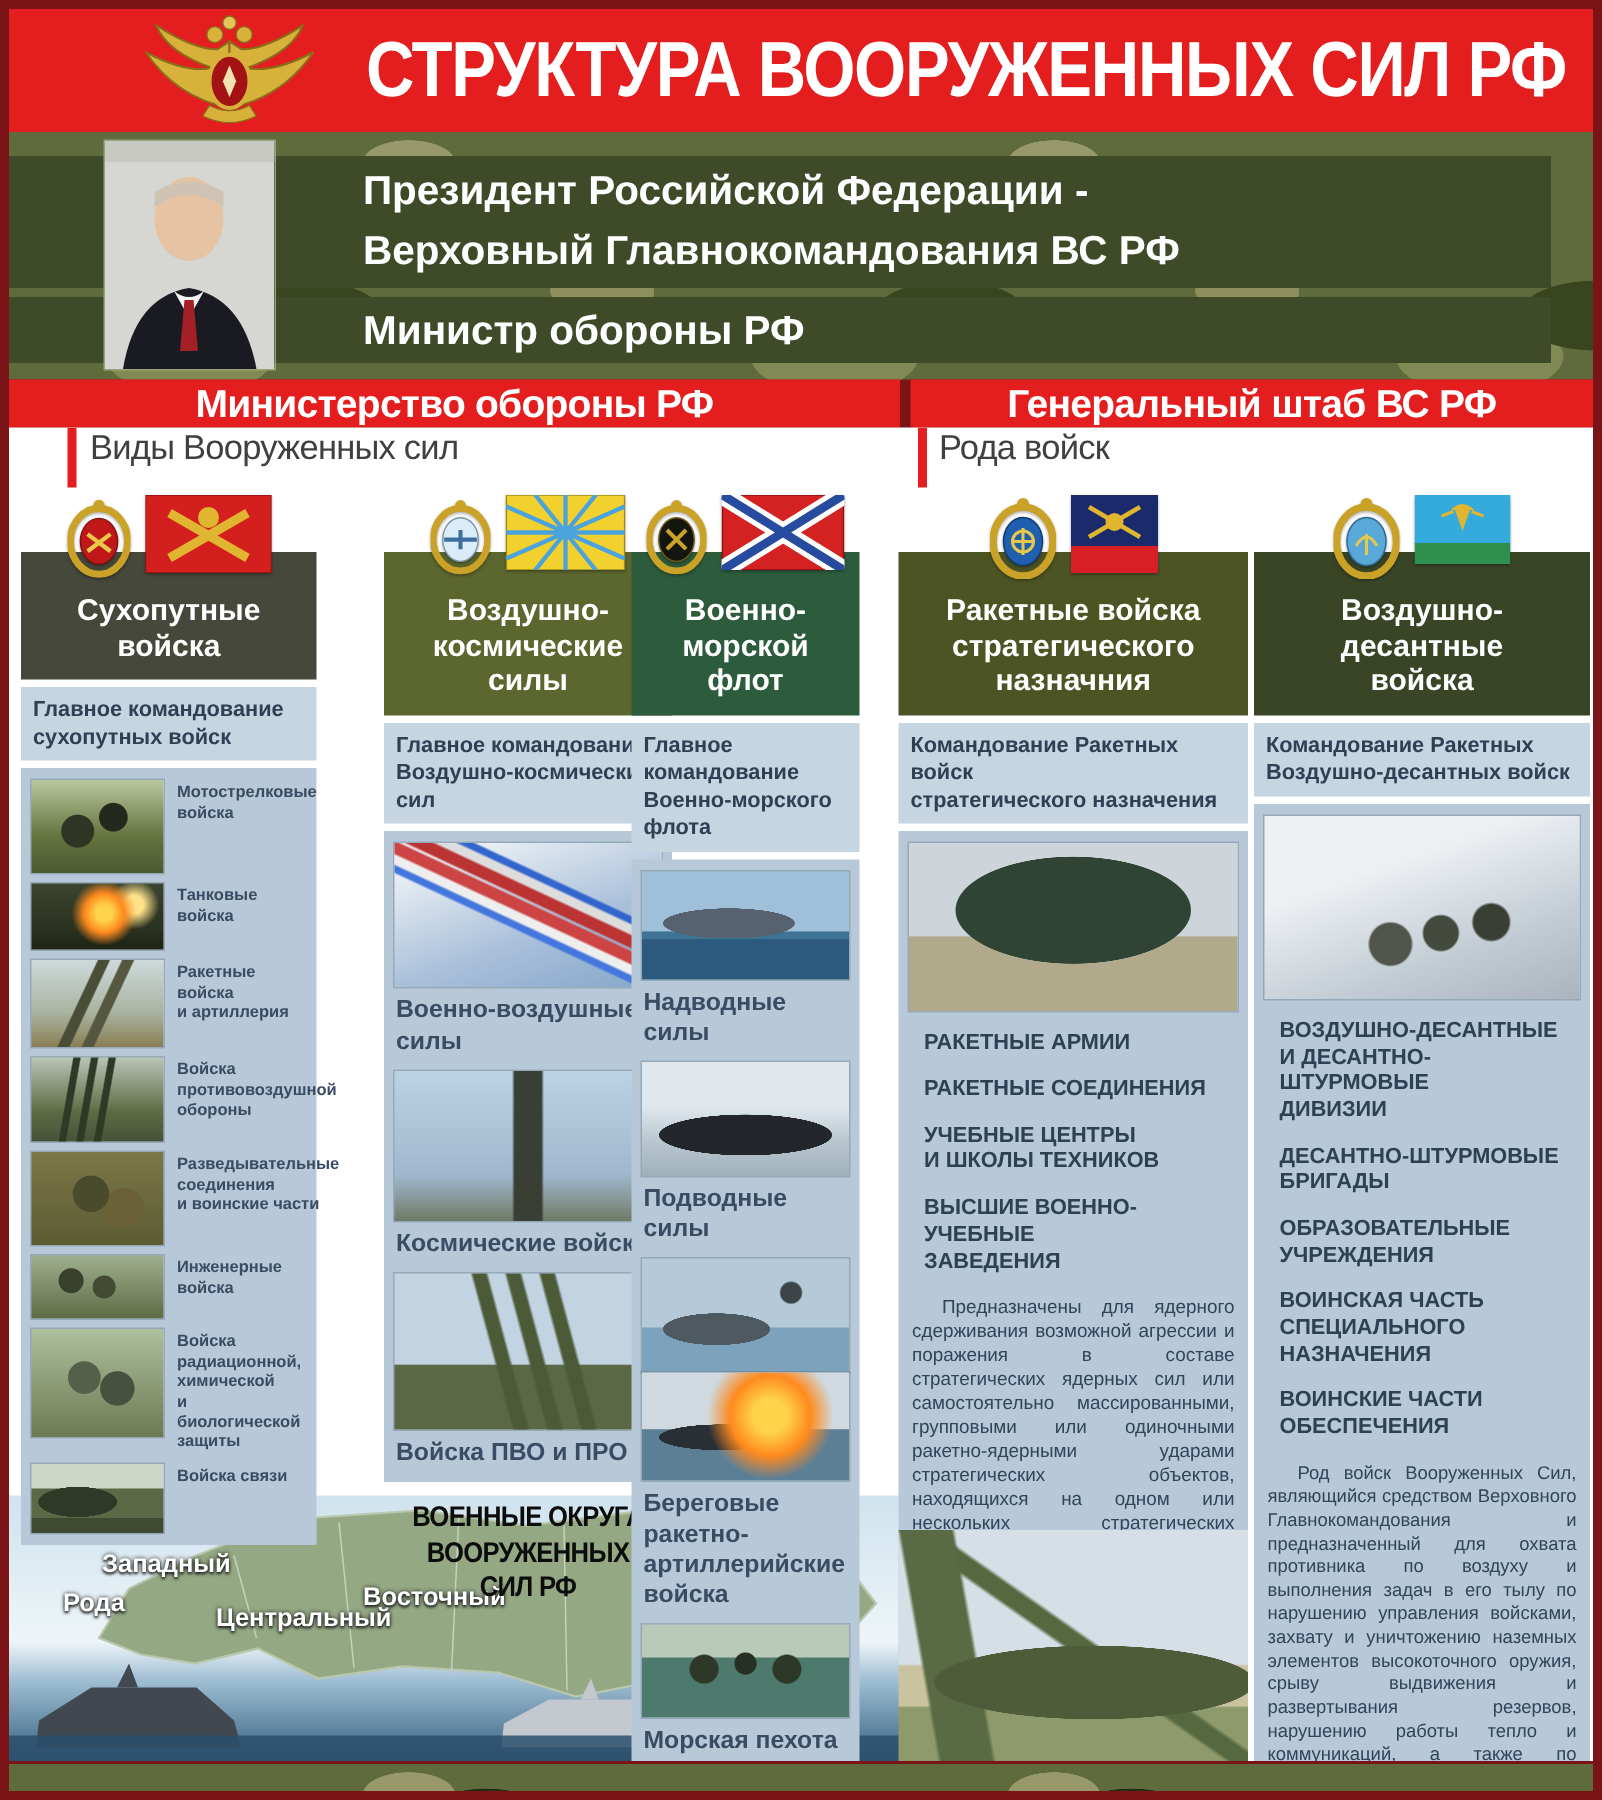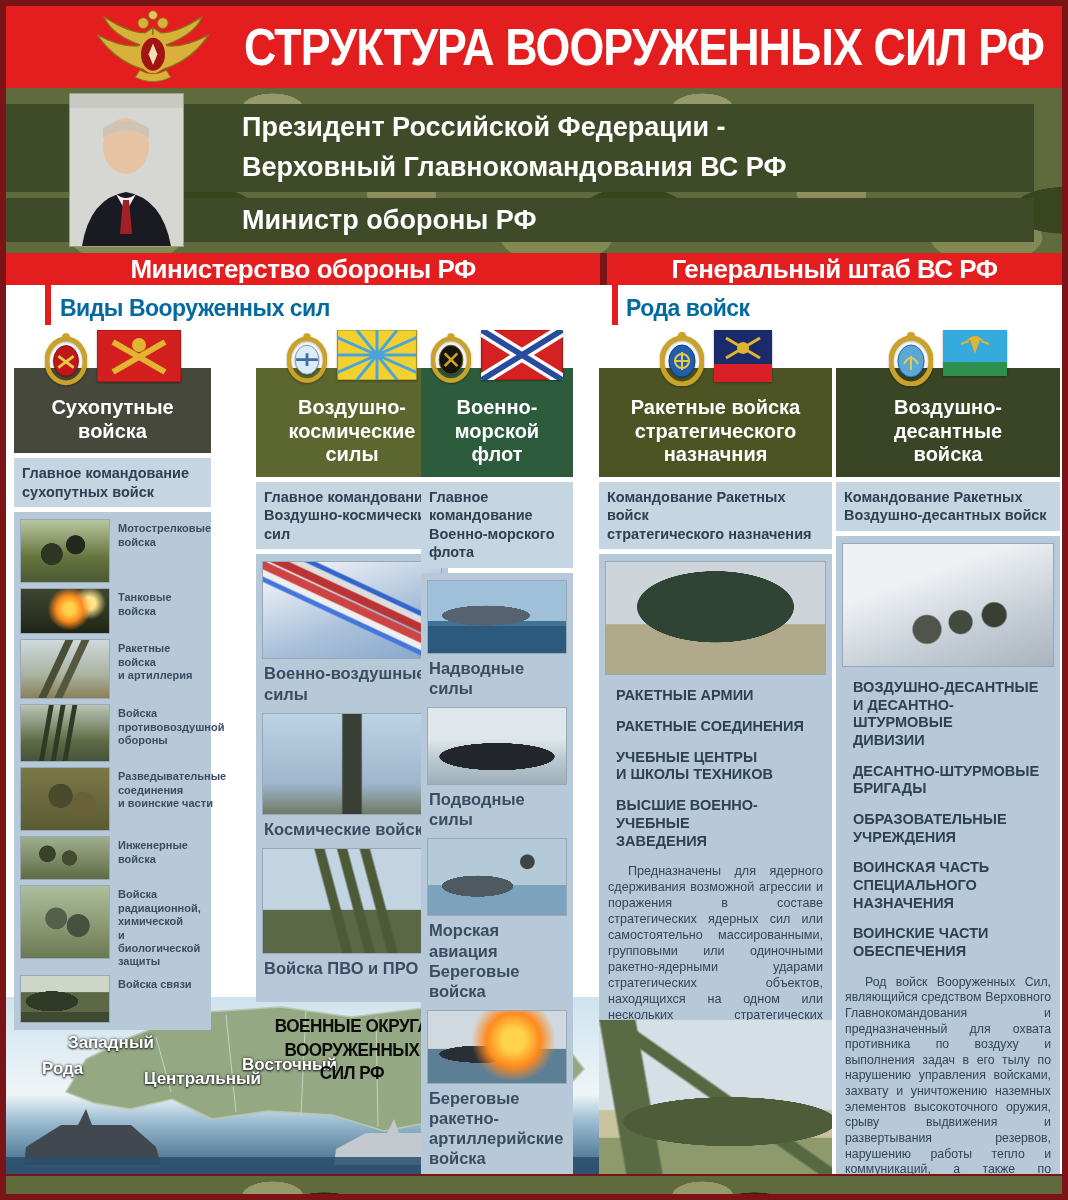--- a/index.html
+++ b/index.html
@@ -33,21 +33,21 @@
   
   .section-bar-left,.section-bar-right{position:absolute;top:253px;height:32px;background:#e41d1f;color:#fff;
     display:flex;align-items:center;justify-content:center;font-weight:800;font-size:26px;letter-spacing:-.5px;}
   .section-bar-left{left:6px;width:594px;}
   .section-bar-right{left:607px;right:6px;}
 
   
   .content{position:absolute;left:6px;right:6px;top:285px;height:889px;background:#fff;overflow:hidden;}
   .stem{position:absolute;top:0;width:6px;height:40px;background:#e41d1f;}
   .stem.sl{left:39px;} .stem.sr{left:606px;}
-  .subtitle{position:absolute;top:10px;font-size:23px;font-weight:700;color:#0369a1;letter-spacing:-.5px;}
+  .subtitle{position:absolute;top:0;font-size:23px;font-weight:400;color:#404040;letter-spacing:-.5px;}
   .subtitle.sl{left:54px;} .subtitle.sr{left:620px;}
 
   .col{position:absolute;top:45px;}
   .c1{left:8px;width:197px;} .c2{left:250px;width:192px;} .c3{left:415px;width:152px;}
   .c4{left:593px;width:233px;} .c5{left:830px;width:224px;}
 
   .badges{position:relative;z-index:2;display:flex;justify-content:center;align-items:flex-start;gap:10px;height:58px;margin-bottom:-20px;}
   .badges svg{filter:drop-shadow(0 1px 1px rgba(0,0,0,.35));}
   .titlebox{position:relative;z-index:1;color:#fff;text-align:center;font-weight:700;font-size:20px;line-height:1.18;
     padding:28px 4px 10px;min-height:32px;}
@@ -250,21 +250,21 @@
 космические силы</div>
       <div class="command pl">Главное командование
 Воздушно-космических сил</div>
       <div class="panel">
         <div class="ph sc-jets" style="height:96px"></div>
         <div class="lbl pl">Военно-воздушные
 силы</div>
         <div class="ph sc-rocket" style="height:100px"></div>
         <div class="lbl pl">Космические войска</div>
         <div class="ph sc-buk" style="height:104px"></div>
-        <div class="lbl pl" style="margin-bottom:16px">Войска ПВО и ПРО</div>
+        <div class="lbl pl" style="margin-bottom:2px">Войска ПВО и ПРО</div>
       </div>
       <div class="okruga pl">ВОЕННЫЕ ОКРУГА
 ВООРУЖЕННЫХ СИЛ РФ</div>
     </div>
 
     <div class="col c3 stack">
       <div class="badges">
         <svg width="40" height="54" viewBox="0 0 44 56">
           <ellipse cx="22" cy="31" rx="20" ry="23" fill="none" stroke="#c9a227" stroke-width="5"></ellipse>
           <ellipse cx="22" cy="31" rx="13" ry="16" fill="#15150f" stroke="#6e5a14"></ellipse>
@@ -280,22 +280,20 @@
       <div class="titlebox tb3 pl">Военно-морской
 флот</div>
       <div class="command pl">Главное командование
 Военно-морского флота</div>
       <div class="panel">
         <div class="ph sc-ship" style="height:72px"></div>
         <div class="lbl pl">Надводные силы</div>
         <div class="ph sc-sub" style="height:76px"></div>
         <div class="lbl pl">Подводные силы</div>
         <div class="ph sc-hover" style="height:76px"></div>
-        <div class="lbl pl">Морская авиация
-Береговые войска</div>
         <div class="ph sc-boatfire" style="height:72px"></div>
         <div class="lbl pl">Береговые ракетно-
 артиллерийские войска</div>
         <div class="ph sc-marines" style="height:62px"></div>
         <div class="lbl pl" style="margin-bottom:2px">Морская пехота</div>
       </div>
 
     </div>
 
     <div class="col c4">

